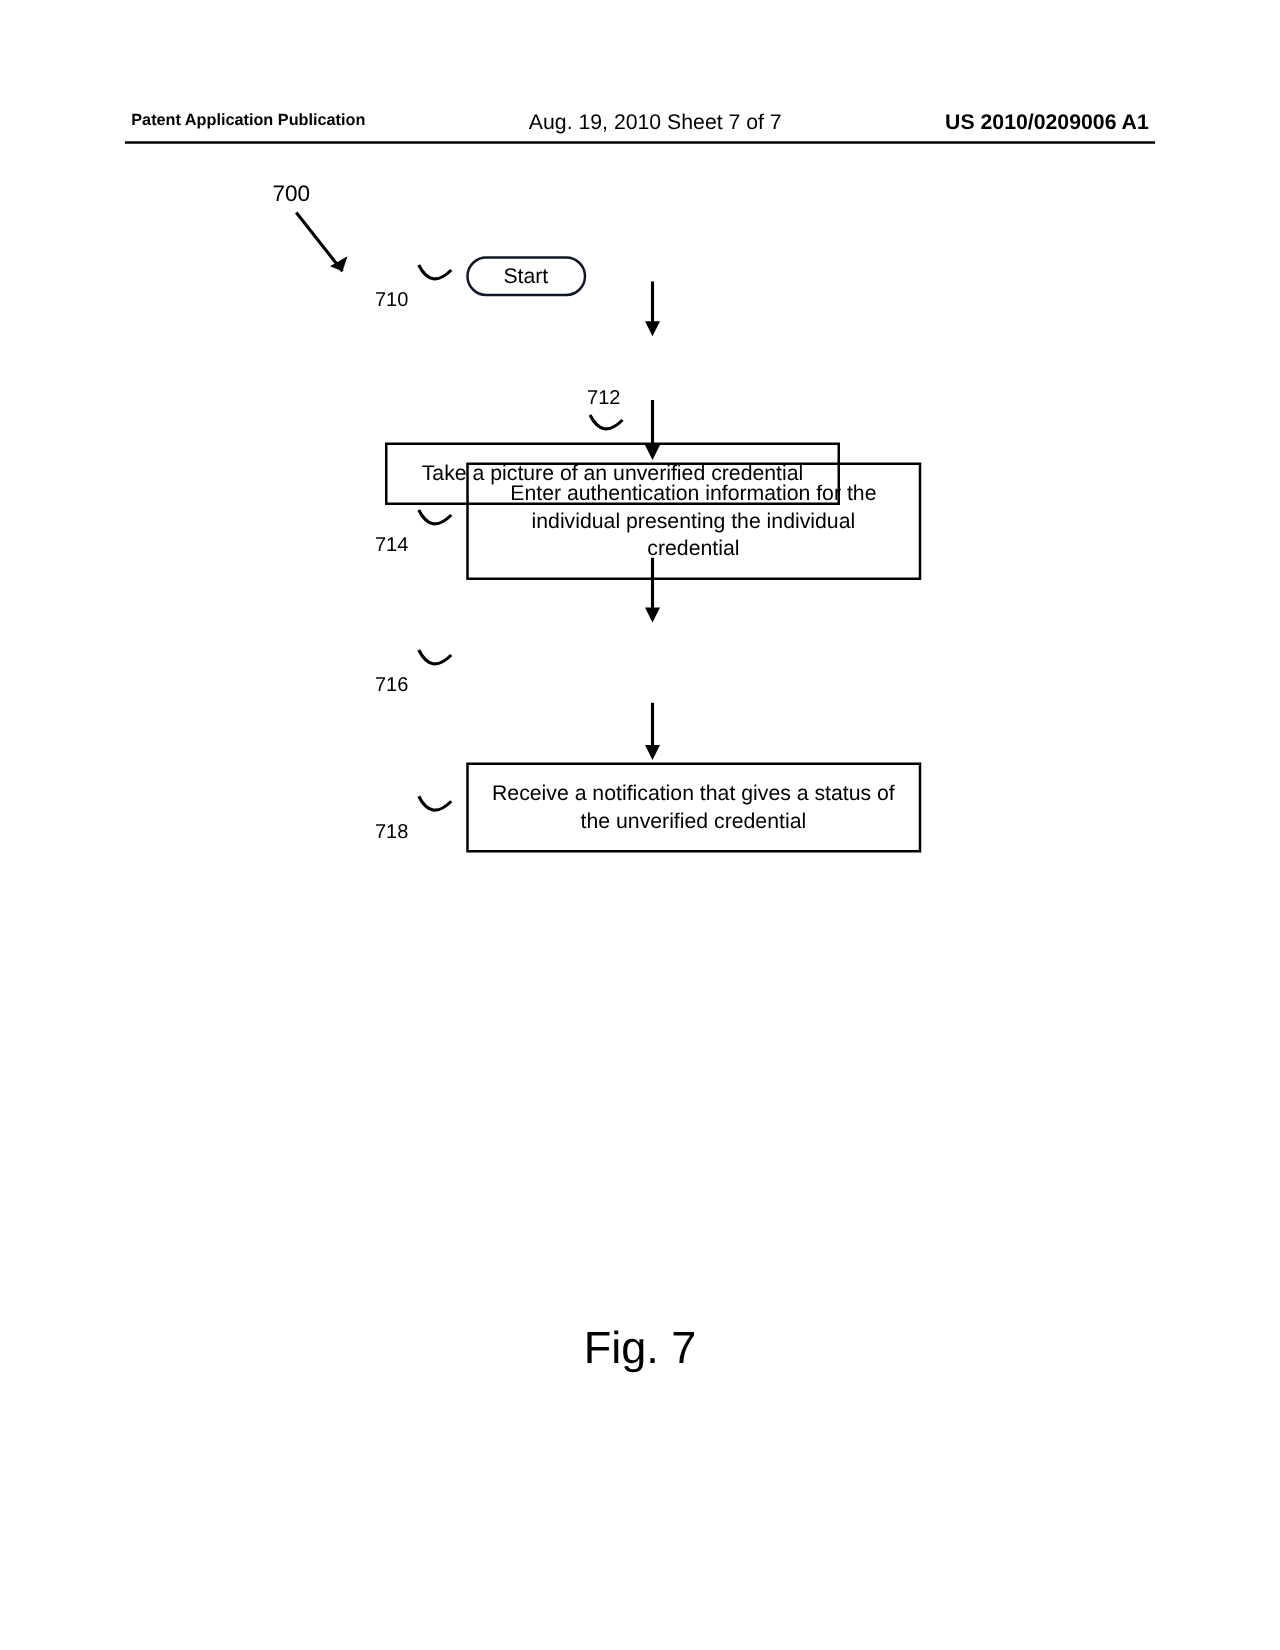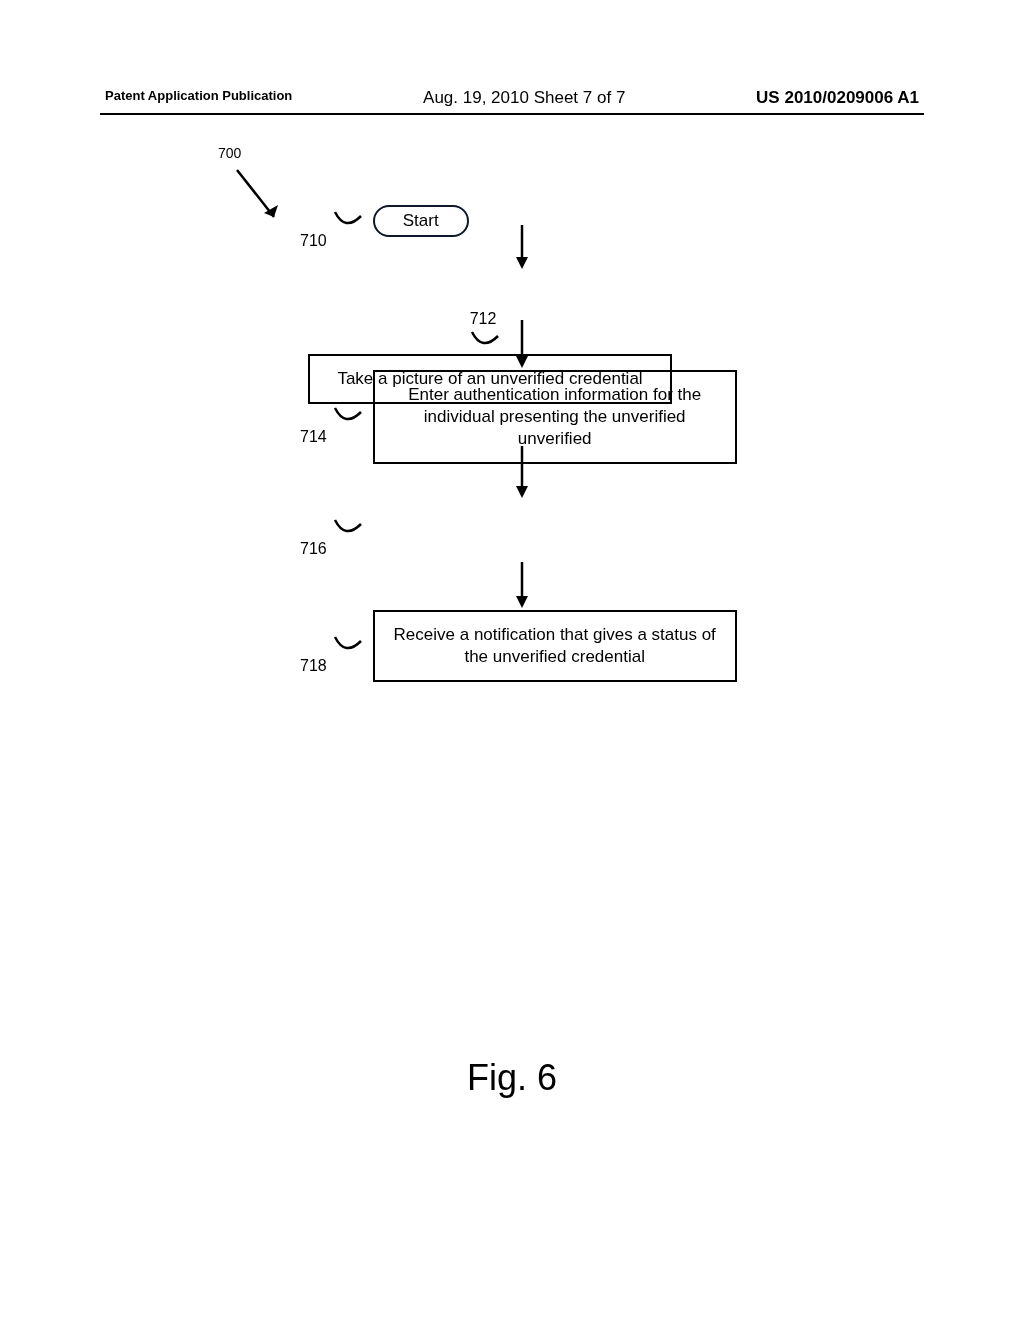--- a/index.html
+++ b/index.html
@@ -46,21 +46,21 @@
       position: absolute;
       top: 130px;
       left: 0;
       width: 100%;
       height: 600px;
     }
     .ref-700 {
       position: absolute;
       top: 15px;
       left: 218px;
-      font-size: 14px;
+      font-size: 18px;
     }
     .arrow-diagonal {
       position: absolute;
       top: 35px;
       left: 232px;
     }
     .start-row {
       position: absolute;
       top: 62px;
       left: 300px;
@@ -158,21 +158,21 @@
   <svg class="arrow-vertical" style="top:190px; left:512px;" width="20" height="52">
     <line x1="10" y1="0" x2="10" y2="40" stroke="#000" stroke-width="2.5"></line>
     <polygon points="10,48 4,36 16,36" fill="#000"></polygon>
   </svg>
 
   <div class="step-row step-714">
     <span class="ref-label">714</span>
     <svg class="connector-curve" width="32" height="26">
       <path d="M 2 4 Q 12 24, 28 8" stroke="#000" stroke-width="2.5" fill="none"></path>
     </svg>
-    <div class="step-box">Enter authentication information for the individual presenting the unverified unverified</div>
+    <div class="step-box">Enter authentication information for the individual presenting the individual credential</div>
   </div>
 
   <svg class="arrow-vertical" style="top:316px; left:512px;" width="20" height="56">
     <line x1="10" y1="0" x2="10" y2="44" stroke="#000" stroke-width="2.5"></line>
     <polygon points="10,52 4,40 16,40" fill="#000"></polygon>
   </svg>
 
   <div class="step-row step-716">
     <span class="ref-label">716</span>
     <svg class="connector-curve" width="32" height="26">
@@ -188,13 +188,13 @@
   <div class="step-row step-718">
     <span class="ref-label">718</span>
     <svg class="connector-curve" width="32" height="26">
       <path d="M 2 4 Q 12 24, 28 8" stroke="#000" stroke-width="2.5" fill="none"></path>
     </svg>
     <div class="step-box">Receive a notification that gives a status of the unverified credential</div>
   </div>
 
 </div>
 
-<div class="figure-label">Fig. 6</div>
+<div class="figure-label">Fig. 7</div>
 
 </body></html>

